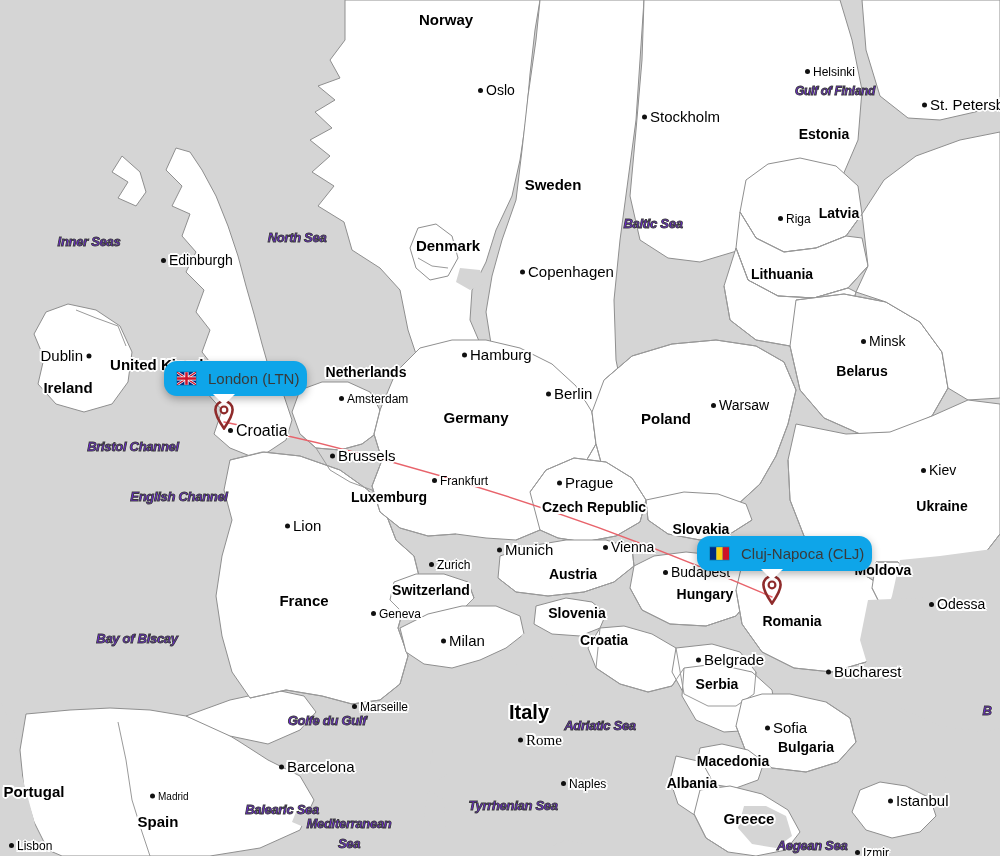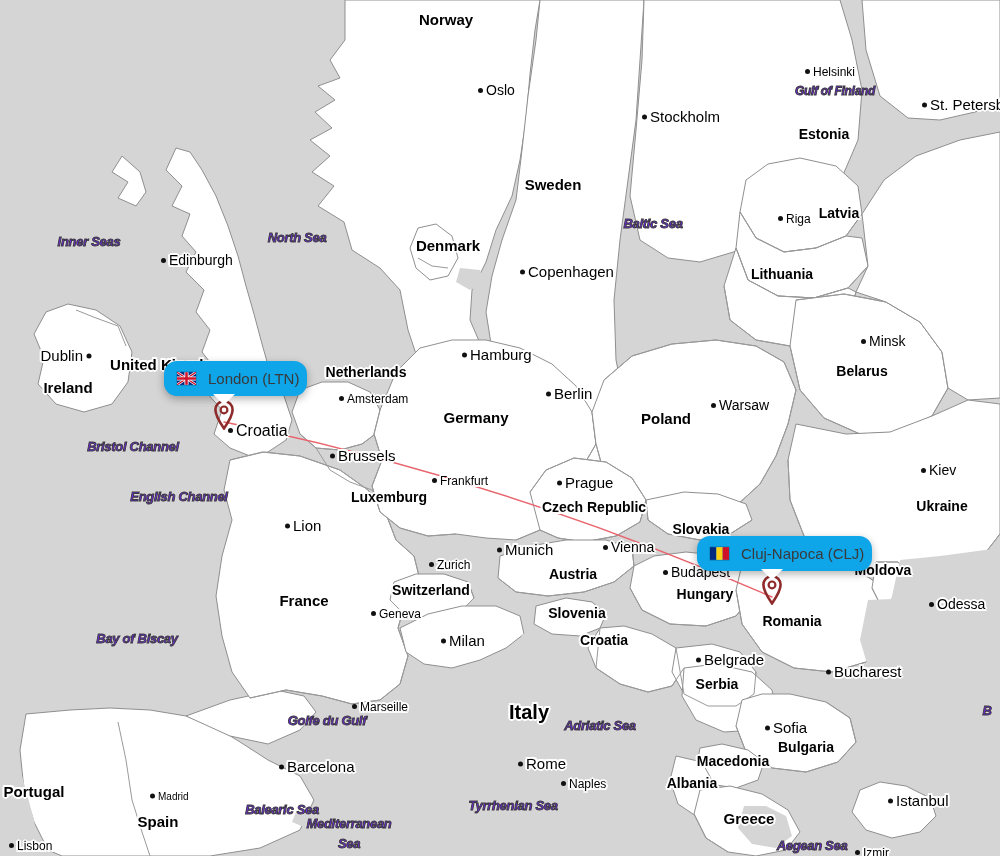--- a/index.html
+++ b/index.html
@@ -332,21 +332,21 @@
       <div class="lbl city" data-name="city-label" style="left: 603px; top: 547px; font-size: 14px;"><span class="cdot" data-name="city-dot-icon"></span><span class="ctxt" data-name="city-label-text">Vienna</span></div>
       <div class="lbl city" data-name="city-label" style="left: 663px; top: 572px; font-size: 14px;"><span class="cdot" data-name="city-dot-icon"></span><span class="ctxt" data-name="city-label-text">Budapest</span></div>
       <div class="lbl city" data-name="city-label" style="left: 929px; top: 604px; font-size: 14px;"><span class="cdot" data-name="city-dot-icon"></span><span class="ctxt" data-name="city-label-text">Odessa</span></div>
       <div class="lbl city" data-name="city-label" style="left: 429px; top: 565px; font-size: 12px;"><span class="cdot" data-name="city-dot-icon"></span><span class="ctxt" data-name="city-label-text">Zurich</span></div>
       <div class="lbl city" data-name="city-label" style="left: 371px; top: 614px; font-size: 12px;"><span class="cdot" data-name="city-dot-icon"></span><span class="ctxt" data-name="city-label-text">Geneva</span></div>
       <div class="lbl city" data-name="city-label" style="left: 441px; top: 640px; font-size: 15px;"><span class="cdot" data-name="city-dot-icon"></span><span class="ctxt" data-name="city-label-text">Milan</span></div>
       <div class="lbl city" data-name="city-label" style="left: 696px; top: 659px; font-size: 15px;"><span class="cdot" data-name="city-dot-icon"></span><span class="ctxt" data-name="city-label-text">Belgrade</span></div>
       <div class="lbl city" data-name="city-label" style="left: 826px; top: 671px; font-size: 15px;"><span class="cdot" data-name="city-dot-icon"></span><span class="ctxt" data-name="city-label-text">Bucharest</span></div>
       <div class="lbl city" data-name="city-label" style="left: 352px; top: 707px; font-size: 12px;"><span class="cdot" data-name="city-dot-icon"></span><span class="ctxt" data-name="city-label-text">Marseille</span></div>
       <div class="lbl city" data-name="city-label" style="left: 765px; top: 727px; font-size: 15px;"><span class="cdot" data-name="city-dot-icon"></span><span class="ctxt" data-name="city-label-text">Sofia</span></div>
-      <div class="lbl city" data-name="city-label" style="left: 518px; top: 763px; font-size: 15px;"><span class="cdot" data-name="city-dot-icon"></span><span class="ctxt" data-name="city-label-text">Rome</span></div>
+      <div class="lbl city" data-name="city-label" style="left: 518px; top: 740px; font-size: 15px; font-family: Liberation Serif, serif;"><span class="cdot" data-name="city-dot-icon"></span><span class="ctxt" data-name="city-label-text">Rome</span></div>
       <div class="lbl city" data-name="city-label" style="left: 279px; top: 766px; font-size: 15px;"><span class="cdot" data-name="city-dot-icon"></span><span class="ctxt" data-name="city-label-text">Barcelona</span></div>
       <div class="lbl city" data-name="city-label" style="left: 561px; top: 784px; font-size: 12px;"><span class="cdot" data-name="city-dot-icon"></span><span class="ctxt" data-name="city-label-text">Naples</span></div>
       <div class="lbl city" data-name="city-label" style="left: 150px; top: 796px; font-size: 10px;"><span class="cdot" data-name="city-dot-icon"></span><span class="ctxt" data-name="city-label-text">Madrid</span></div>
       <div class="lbl city" data-name="city-label" style="left: 888px; top: 800px; font-size: 15px;"><span class="cdot" data-name="city-dot-icon"></span><span class="ctxt" data-name="city-label-text">Istanbul</span></div>
       <div class="lbl city" data-name="city-label" style="left: 9px; top: 846px; font-size: 12px;"><span class="cdot" data-name="city-dot-icon"></span><span class="ctxt" data-name="city-label-text">Lisbon</span></div>
       <div class="lbl city" data-name="city-label" style="left: 855px; top: 853px; font-size: 12px;"><span class="cdot" data-name="city-dot-icon"></span><span class="ctxt" data-name="city-label-text">Izmir</span></div>
     </div>
 
   <div class="layer" id="pin-layer" data-name="marker-layer" style="pointer-events:auto;">
       <div class="pin" data-name="origin-map-pin-icon" style="left: 224px; top: 430px;"><svg viewBox="0 0 22 30" width="22" height="30">

